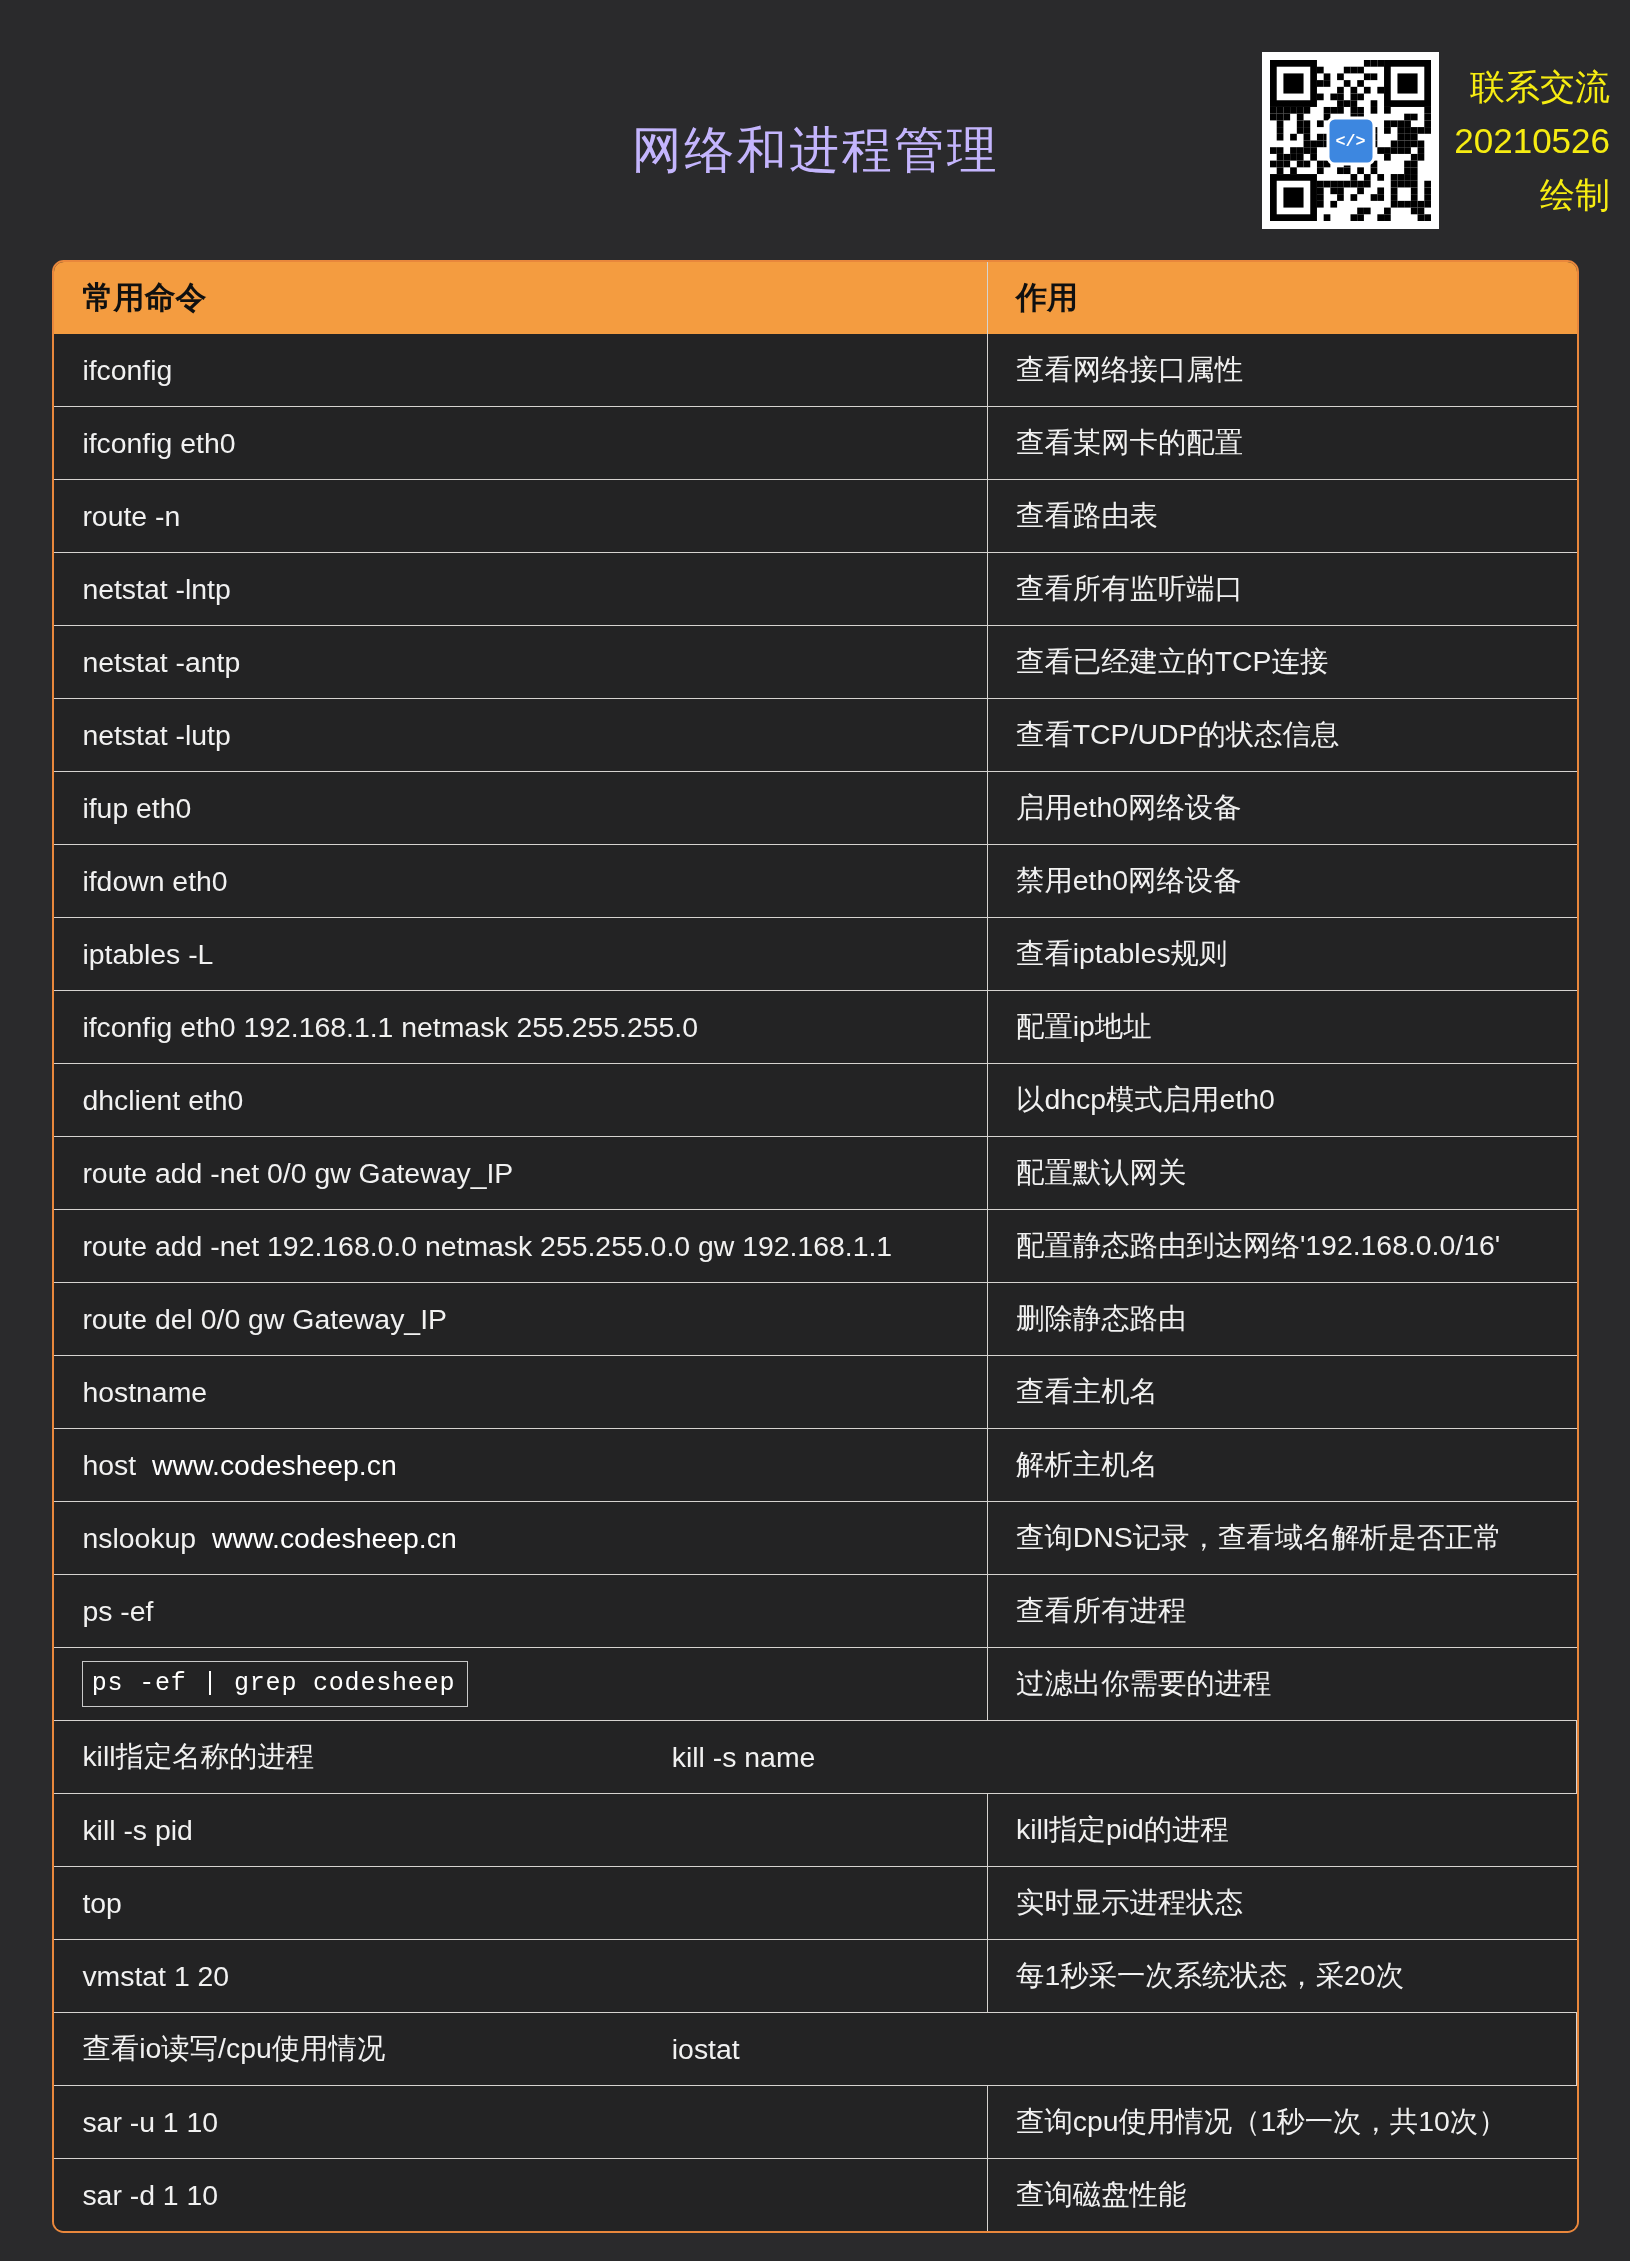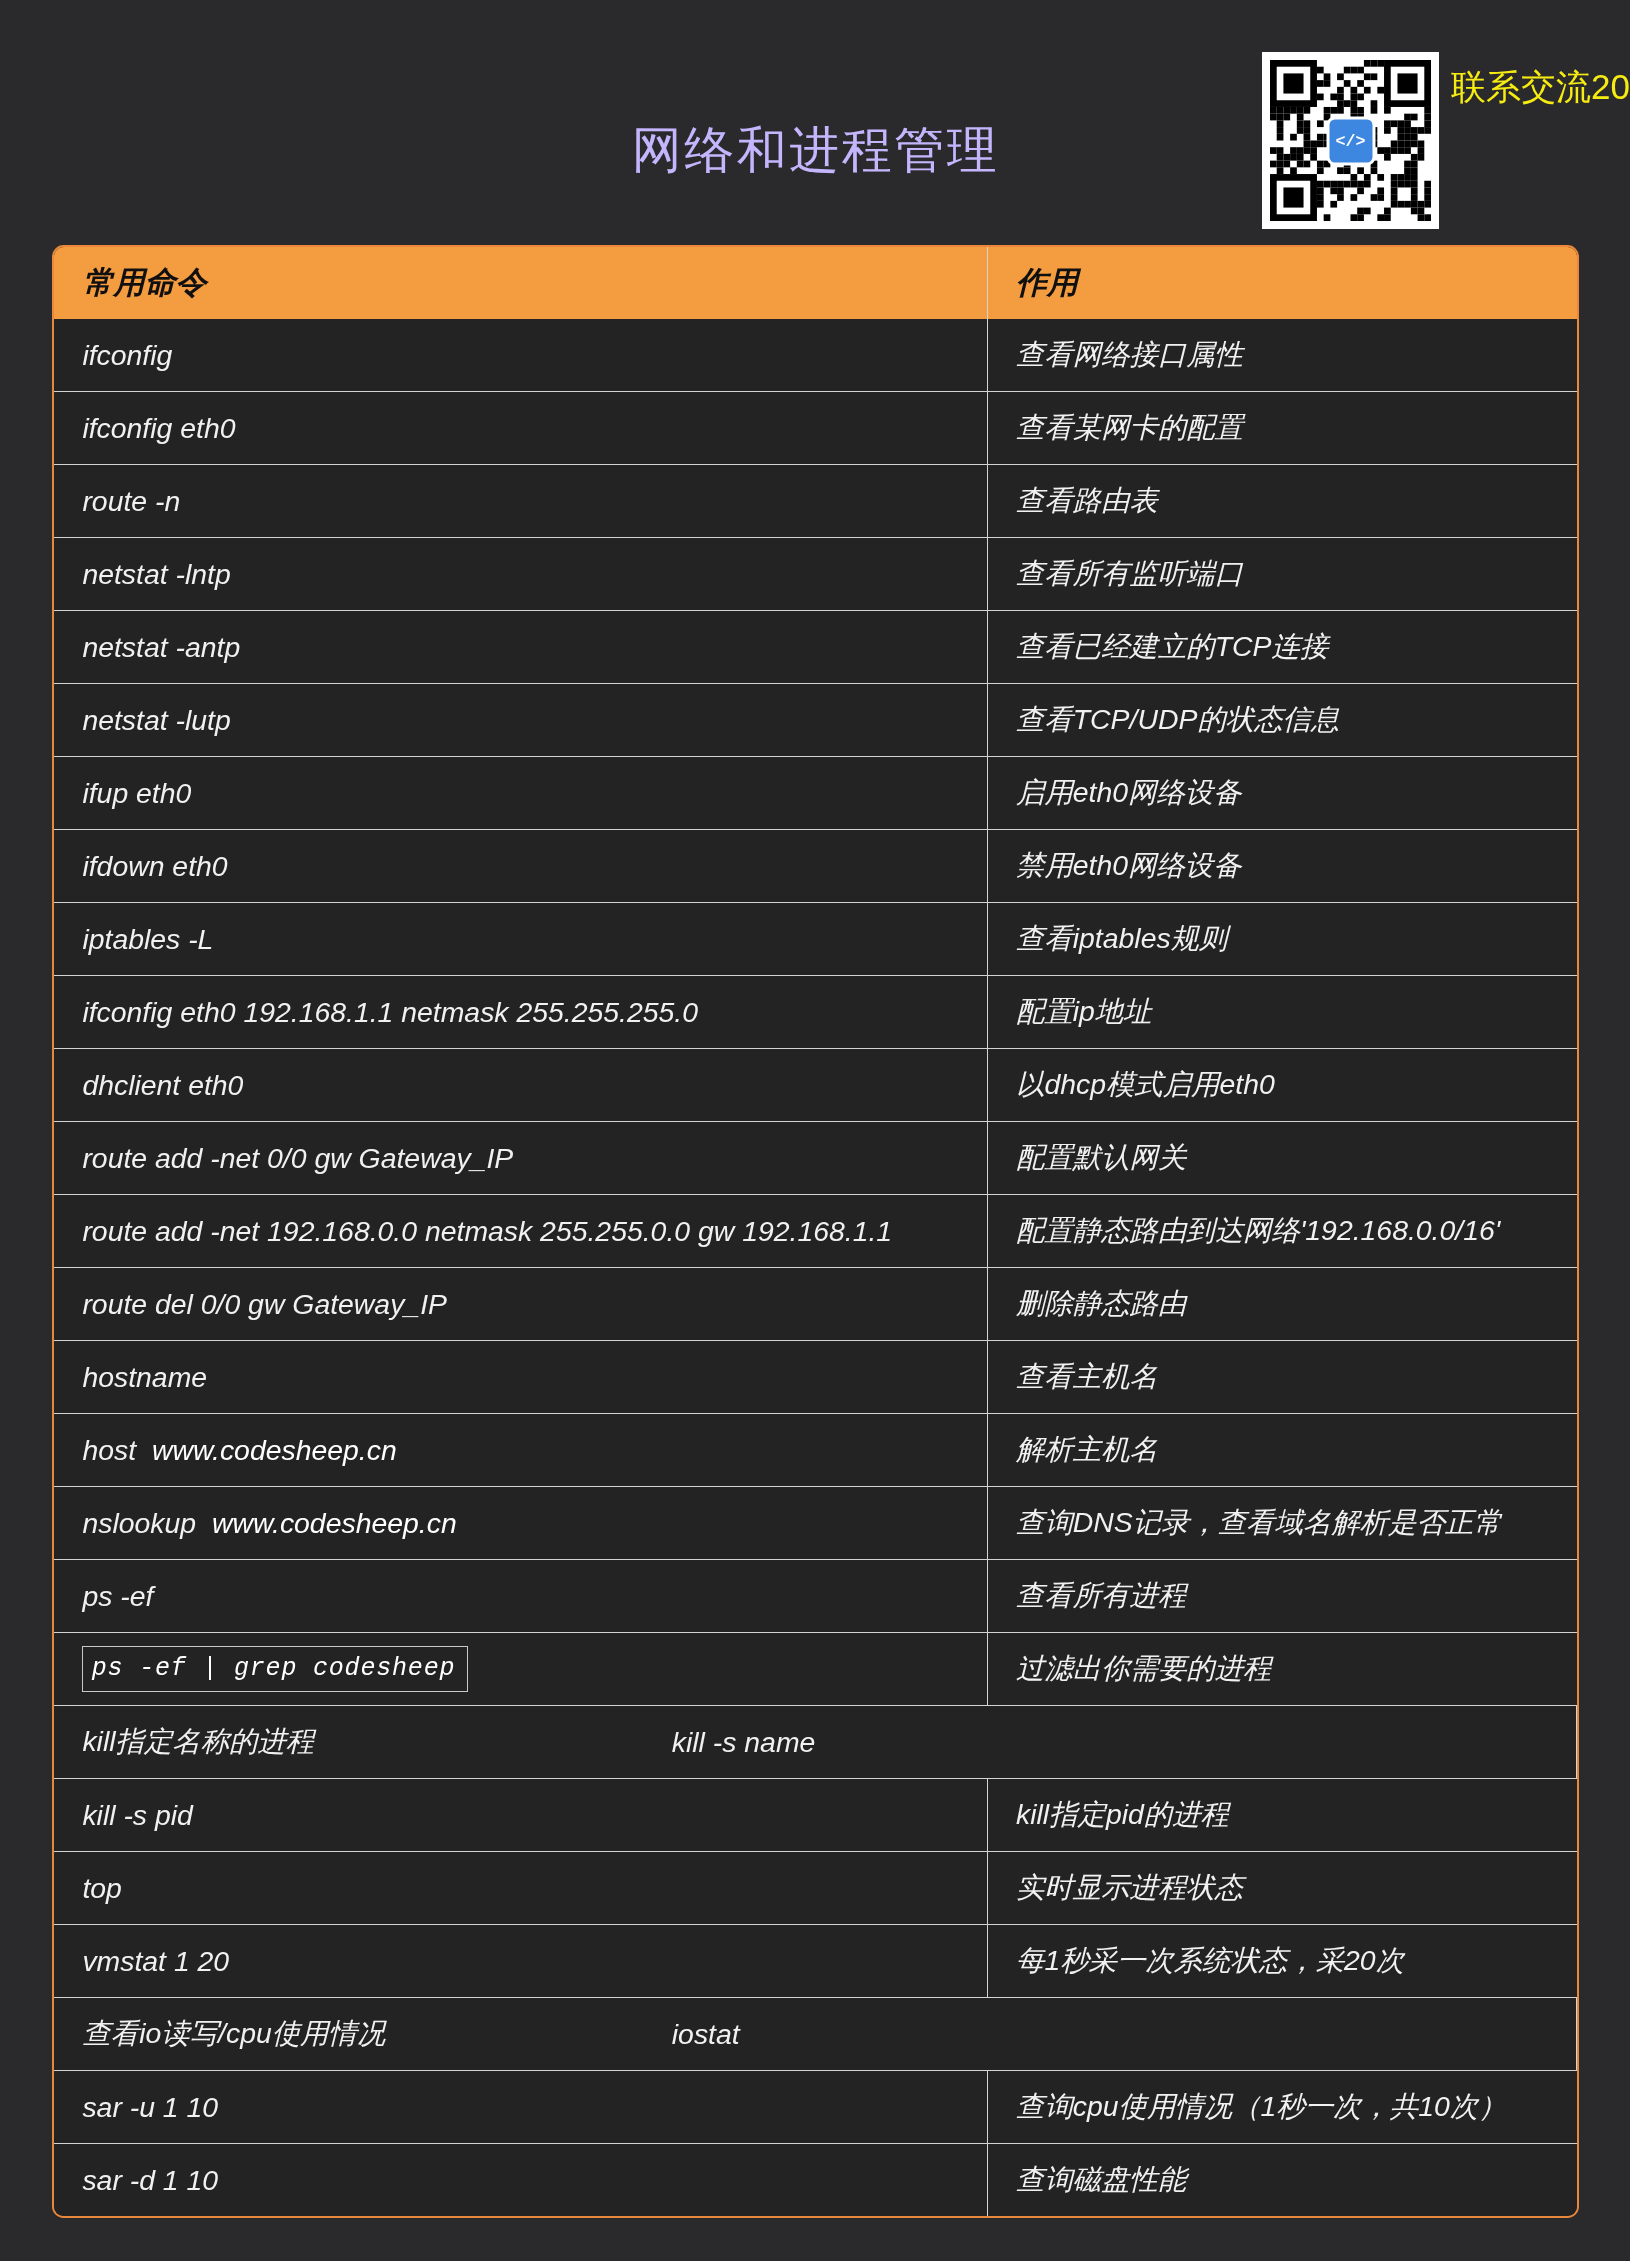--- a/index.html
+++ b/index.html
@@ -26,34 +26,33 @@
   .qr-logo{
     position:absolute;left:50%;top:50%;transform:translate(-50%,-50%);
     width:43px;height:43px;border-radius:8.4px;
     background:#3d87e0;border:3.3px solid #ffffff;
     display:flex;align-items:center;justify-content:center;
     font-family:"Liberation Mono","DejaVu Sans Mono",monospace;
     font-size:16.7px;font-weight:700;color:#ffffff;
   }
   .contact{
     position:absolute;left:1451px;top:60px;width:159px;
-    display:flex;flex-direction:row;align-items:flex-end;
+    display:flex;flex-direction:column;align-items:flex-end;
     line-height:54px;
   }
   .contact .cline{
     color:#f6ec12;font-size:35px;font-weight:400;white-space:nowrap;
   }
   
   .cmd-table{
-    position:absolute;left:52px;top:245px;width:1527px;
+    position:absolute;left:52px;top:260px;width:1527px;
     border:2.5px solid #e9873c;border-radius:11.7px;
     overflow:hidden;
     background:#232324;
     box-sizing:border-box;
-    font-style:italic;
   }
   .thead{
     display:flex;height:72px;background:#f49c40;
   }
   .th{
     display:flex;align-items:center;
     font-size:31px;font-weight:700;color:#101010;
     padding-left:28.4px;box-sizing:border-box;
   }
   .th.c1{width:61.3%;border-right:1.7px solid #d6d3d0;}

